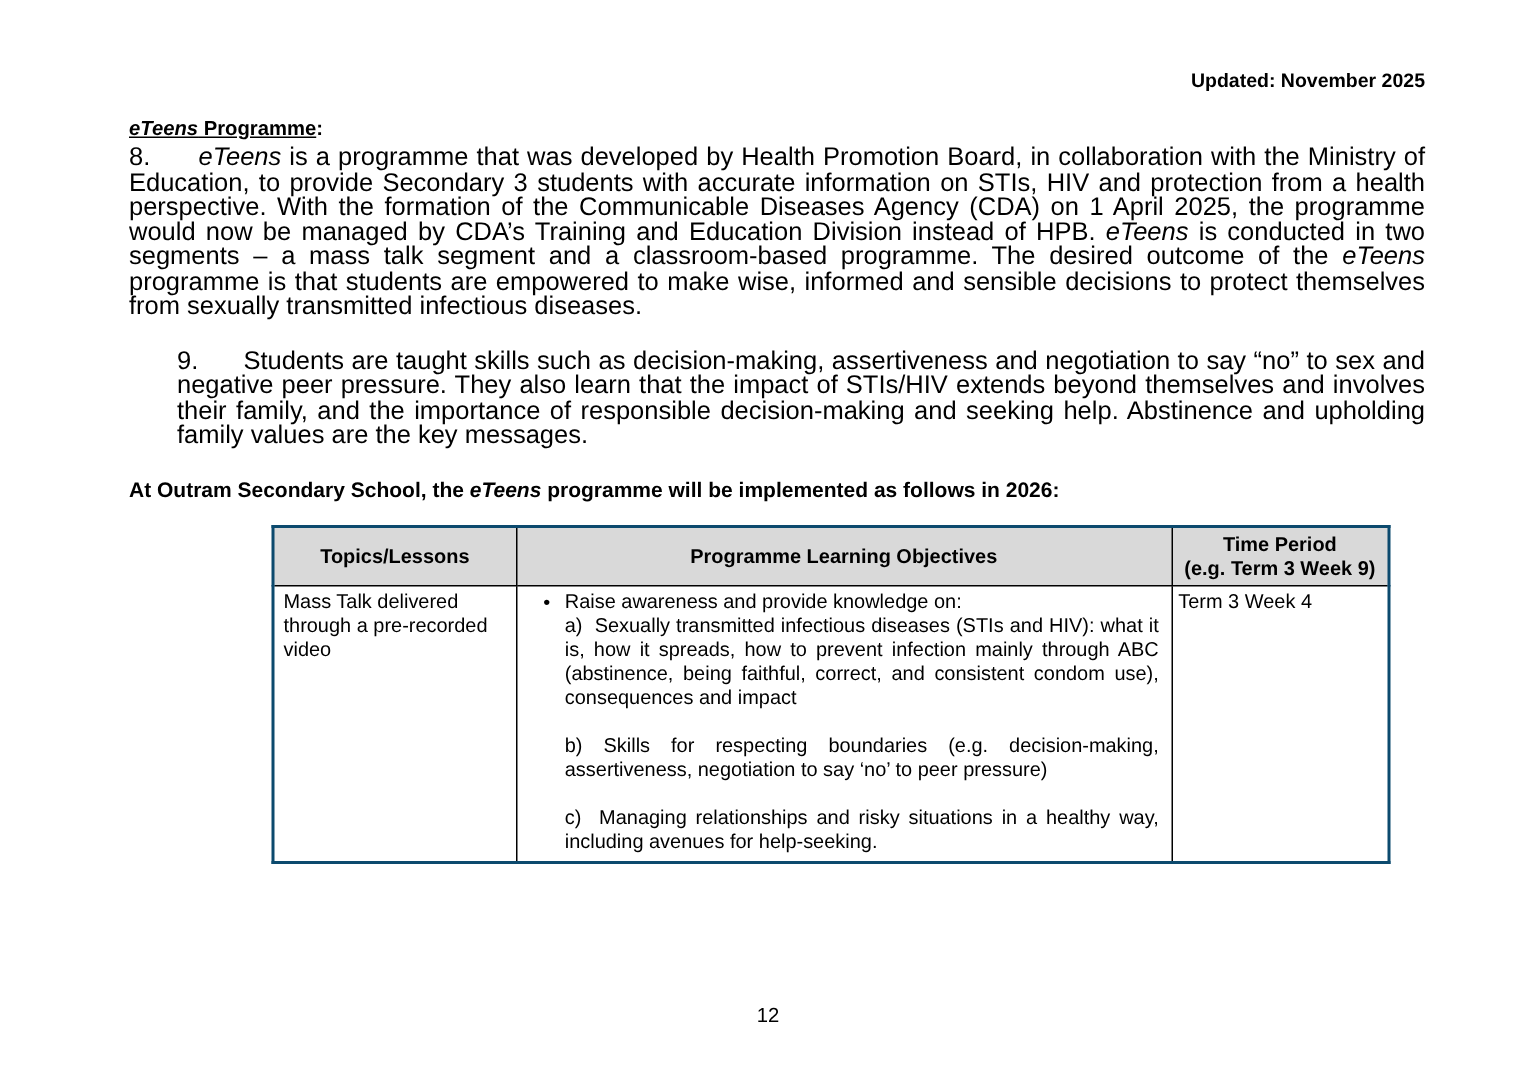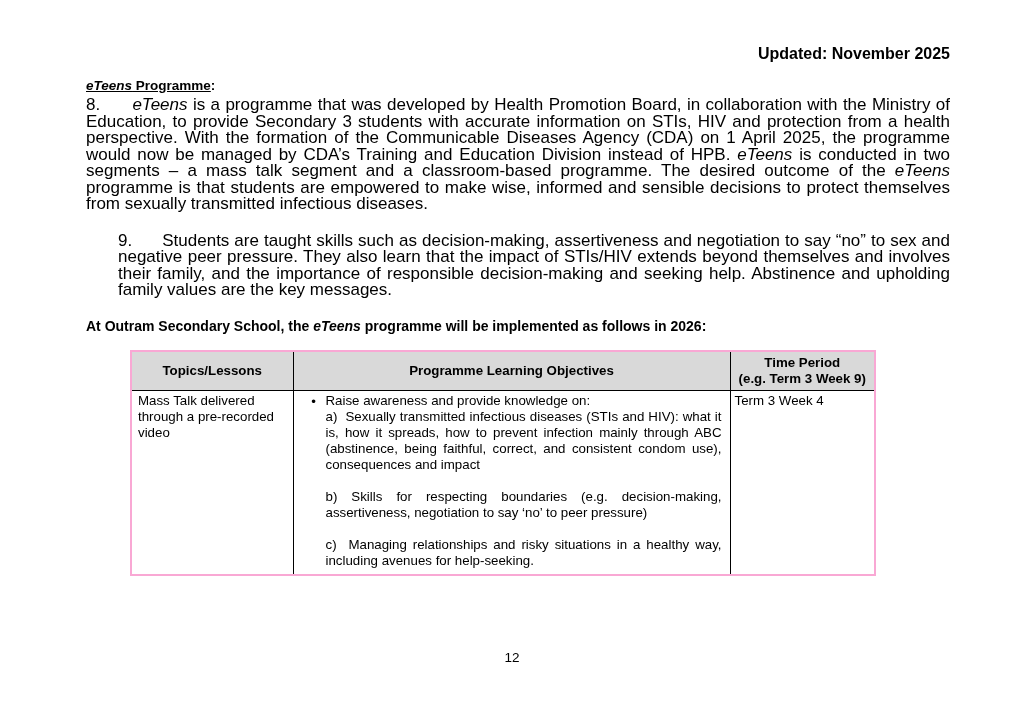--- a/index.html
+++ b/index.html
@@ -16,21 +16,21 @@
   .content {
     position: absolute;
     left: 86px;
     top: 0;
     width: 864px;
     padding-top: 46px;
   }
   .updated {
     text-align: right;
     font-weight: bold;
-    font-size: 16px;
+    font-size: 13px;
     line-height: 15px;
   }
   .doc-title {
     margin-top: 16px;
     font-size: 13.5px;
     line-height: 17px;
   }
   .para {
     font-size: 17px;
     line-height: 16.5px;
@@ -39,24 +39,24 @@
   .para8 { margin-top: 3px; }
   .para9 { margin-top: 20px; margin-left: 32px; }
   .impl-heading {
     margin-top: 19px;
     font-size: 14px;
     line-height: 17px;
     font-weight: bold;
   }
   table.programme {
     margin-top: 15px;
-    margin-left: 44px;
+    margin-left: 95px;
     width: 744px;
     border-collapse: collapse;
-    border: 2px solid #f9a8d4;
+    border: 2px solid #0c4a6e;
     table-layout: fixed;
   }
   table.programme th, table.programme td {
     border: 1px solid #000;
     font-size: 13.3px;
     line-height: 16px;
     vertical-align: top;
   }
   table.programme th {
     background: #d9d9d9;
@@ -86,21 +86,21 @@
   .obj-content {
     flex: 1;
     text-align: justify;
   }
   .obj-item.spaced { margin-top: 16px; }
   .row1-topic, .row1-obj, .row1-time { height: 185px; }
   .row2-topic, .row2-obj, .row2-time { height: 50px; }
   .page-number {
     position: absolute;
     left: 0;
-    top: 650px;
+    top: 669px;
     width: 100%;
     text-align: center;
     font-size: 13.5px;
   }
 </style>
 </head>
 <body>
 
 <div class="page">
   <div class="content">

